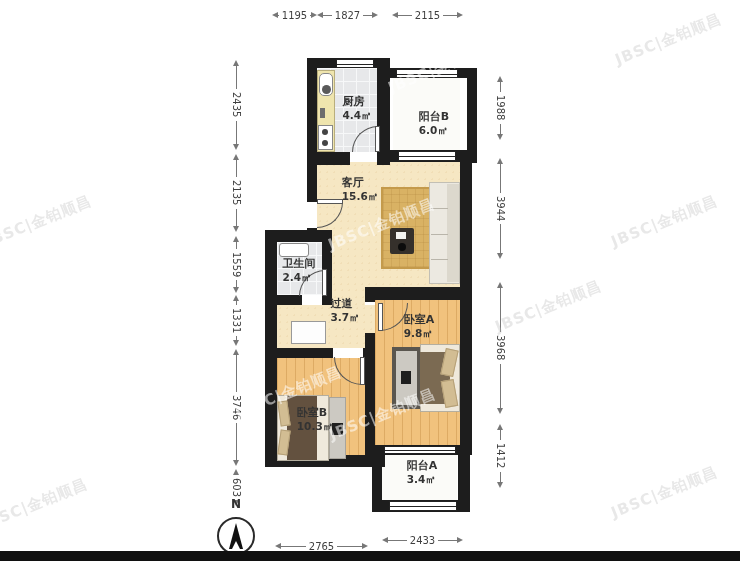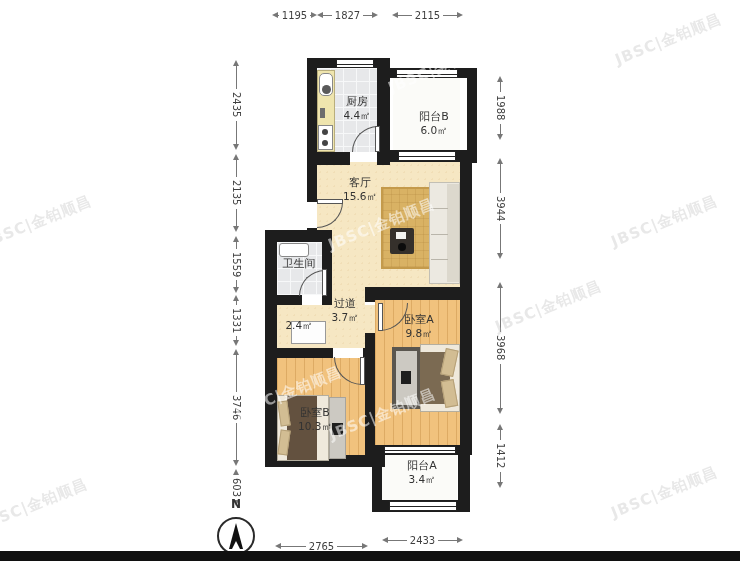--- a/index.html
+++ b/index.html
@@ -24,22 +24,22 @@
   .win::after{content:"";position:absolute;left:0;right:0;top:50%;height:1px;background:#222;}
   
   .arc{position:absolute;box-sizing:border-box;}
   .arc-br{border-right:1px solid #555;border-bottom:1px solid #555;border-radius:0 0 100% 0;}
   .arc-bl{border-left:1px solid #555;border-bottom:1px solid #555;border-radius:0 0 0 100%;}
   .arc-tl{border-left:1px solid #555;border-top:1px solid #555;border-radius:100% 0 0 0;}
   .leaf{position:absolute;background:#fff;border:1px solid #555;box-sizing:border-box;}
   
   .furn{position:absolute;box-sizing:border-box;}
   
-  .rlabel{position:absolute;transform:translateX(-50%);text-align:center;color:#333;
-          font-weight:400;font-size:11px;line-height:1.3;white-space:nowrap;}
+  .rlabel{position:absolute;transform:translateX(-50%);color:#333;
+          font-weight:700;font-size:11px;line-height:1.3;white-space:nowrap;}
   .rlabel .area{font-size:10.5px;}
   
   .dim{position:absolute;display:flex;align-items:center;color:#3f3f3f;font-size:10px;}
   .dim-h{flex-direction:row;height:12px;}
   .dim-v{flex-direction:column;width:14px;align-items:center;}
   .seg-h{flex:1;height:1px;background:#777;}
   .seg-v{flex:1;width:1px;background:#777;}
   .tri{width:0;height:0;}
   .tri-l{border:3px solid transparent;border-left:none;border-right:6px solid #777;}
   .tri-r{border:3px solid transparent;border-right:none;border-left:6px solid #777;}
@@ -170,21 +170,21 @@
   <div class="rlabel" style="left:434px;top:110px;">
     <span style="display:block;">阳台B</span>
     <span class="area" style="display:block;">6.0㎡</span>
   </div>
   <div class="rlabel" style="left:360px;top:176px;">
     <span style="display:block;">客厅</span>
     <span class="area" style="display:block;">15.6㎡</span>
   </div>
   <div class="rlabel" style="left:299px;top:257px;">
     <span style="display:block;">卫生间</span>
-    <span class="area" style="display:block;margin-top:48px;">2.4㎡</span>
+    <span class="area" style="display:block;">2.4㎡</span>
   </div>
   <div class="rlabel" style="left:345px;top:297px;">
     <span style="display:block;">过道</span>
     <span class="area" style="display:block;">3.7㎡</span>
   </div>
   <div class="rlabel" style="left:419px;top:313px;">
     <span style="display:block;">卧室A</span>
     <span class="area" style="display:block;">9.8㎡</span>
   </div>
   <div class="rlabel" style="left:315px;top:366px;margin-top:40px;">

